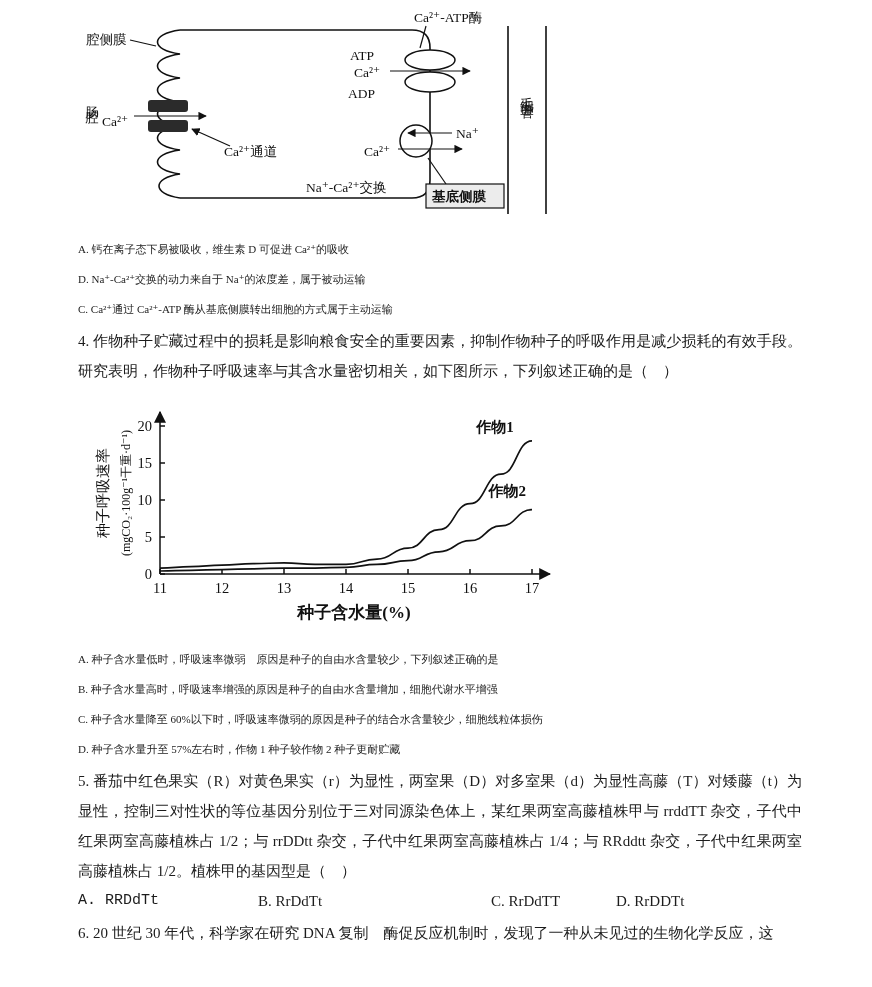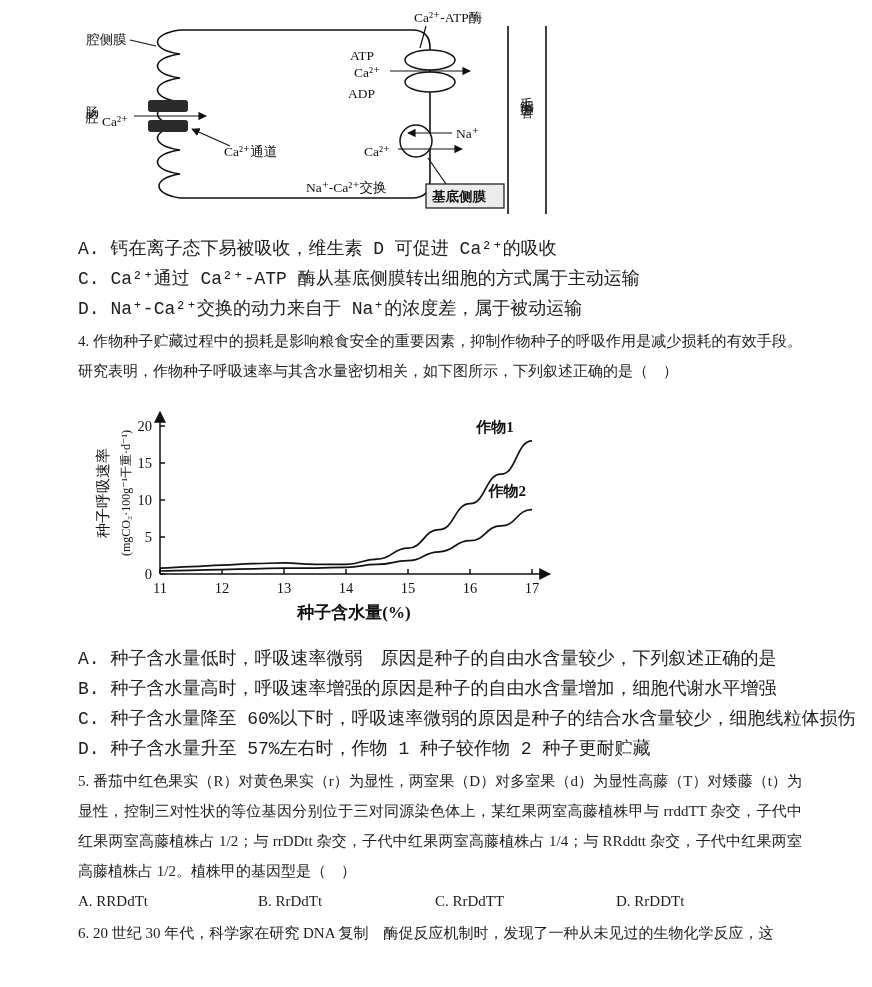--- a/index.html
+++ b/index.html
@@ -2,26 +2,26 @@
 <html><head>
 <meta charset="utf-8">
 <style>
   html,body{margin:0;padding:0;background:#fff;}
   body{
     width:872px;height:987px;position:relative;overflow:hidden;
     font-family:"Liberation Serif","DejaVu Serif",serif;
     color:#1c1c1c;
   }
   .content{padding:8px 70px 0 78px;}
-  .opt{font-size:18px;line-height:30px;white-space:nowrap;font-family:Liberation Mono, monospace;}
+  .opt{font-size:11px;line-height:30px;white-space:nowrap;}
   .stem{font-size:15px;line-height:30px;margin:2px 0 0 0;text-align:justify;}
   .opt-row{display:flex;font-size:15px;line-height:30px;}
-  .opt-row span:nth-child(1){width:180px;}
+  .opt-row span:nth-child(1){width:180px;font-family:Liberation Mono, monospace;}
   .opt-row span:nth-child(2){width:177px;}
-  .opt-row span:nth-child(3){width:181px;}
+  .opt-row span:nth-child(3){width:181px;text-align:center;}
   .diagram-block{margin:0 0 8px 0;}
   .chart-block{margin:10px 0 6px 14px;}
   svg text{font-family:"Liberation Serif","DejaVu Serif",serif;fill:#111;font-size:13.5px;}
   svg .vtext{writing-mode:vertical-rl;text-orientation:upright;letter-spacing:3px;}
   svg .thin{stroke:#111;stroke-width:1.2;fill:none;}
   svg .mem{stroke:#111;stroke-width:1.6;fill:none;}
   svg .axis{stroke:#111;stroke-width:1.5;fill:none;}
   svg .curve{stroke:#111;stroke-width:1.7;fill:none;}
   svg .tick{font-size:14.5px;}
   svg .serieslbl{font-size:15px;font-weight:bold;}
@@ -81,22 +81,22 @@
       <text x="354" y="193" class="boldtxt">基底侧膜</text>
 
       <line class="mem" x1="430" y1="18" x2="430" y2="206"></line>
       <line class="mem" x1="468" y1="18" x2="468" y2="206"></line>
       <text class="vtext" x="449" y="78">毛细血管</text>
     </svg>
   </div>
 
   <div>
     <div class="opt">A. 钙在离子态下易被吸收，维生素 D 可促进 Ca²⁺的吸收</div>
+    <div class="opt">D. Na⁺-Ca²⁺交换的动力来自于 Na⁺的浓度差，属于被动运输</div>
     <div class="opt">C. Ca²⁺通过 Ca²⁺-ATP 酶从基底侧膜转出细胞的方式属于主动运输</div>
-    <div class="opt">D. Na⁺-Ca²⁺交换的动力来自于 Na⁺的浓度差，属于被动运输</div>
   </div>
 
   <p class="stem">4. 作物种子贮藏过程中的损耗是影响粮食安全的重要因素，抑制作物种子的呼吸作用是减少损耗的有效手段。研究表明，作物种子呼吸速率与其含水量密切相关，如下图所示，下列叙述正确的是（　）</p>
 
   <div class="chart-block">
     <svg width="480" height="238" viewBox="0 0 480 238">
       <defs>
         <marker id="arr2" viewBox="0 0 10 10" refX="9" refY="5" markerWidth="8" markerHeight="8" orient="auto-start-reverse">
           <path d="M0,0 L10,5 L0,10 z" fill="#111"></path>
         </marker>

